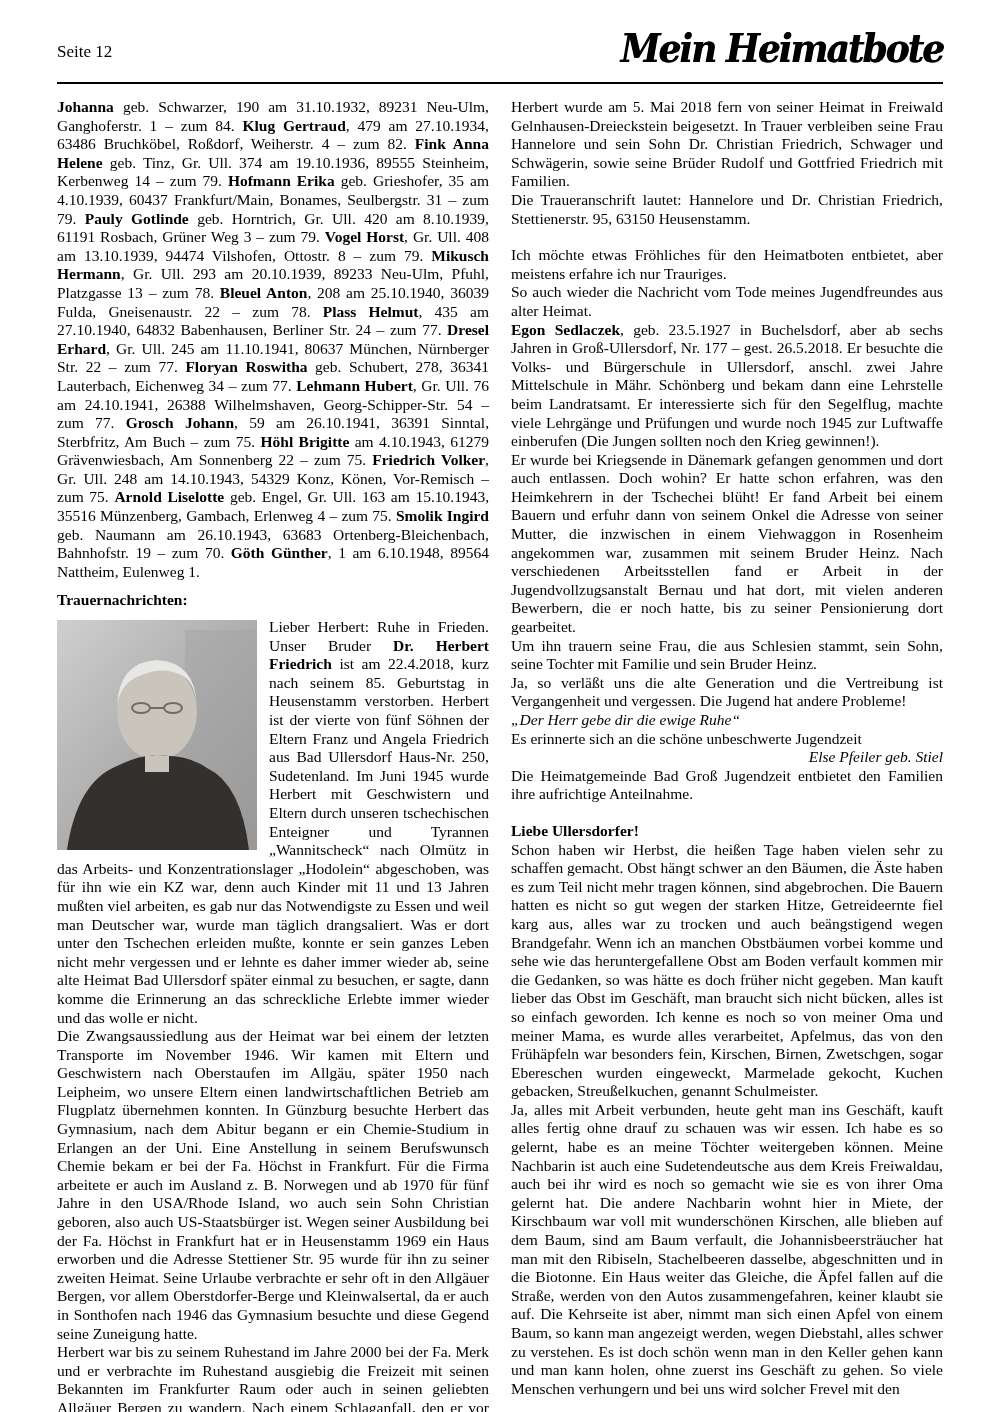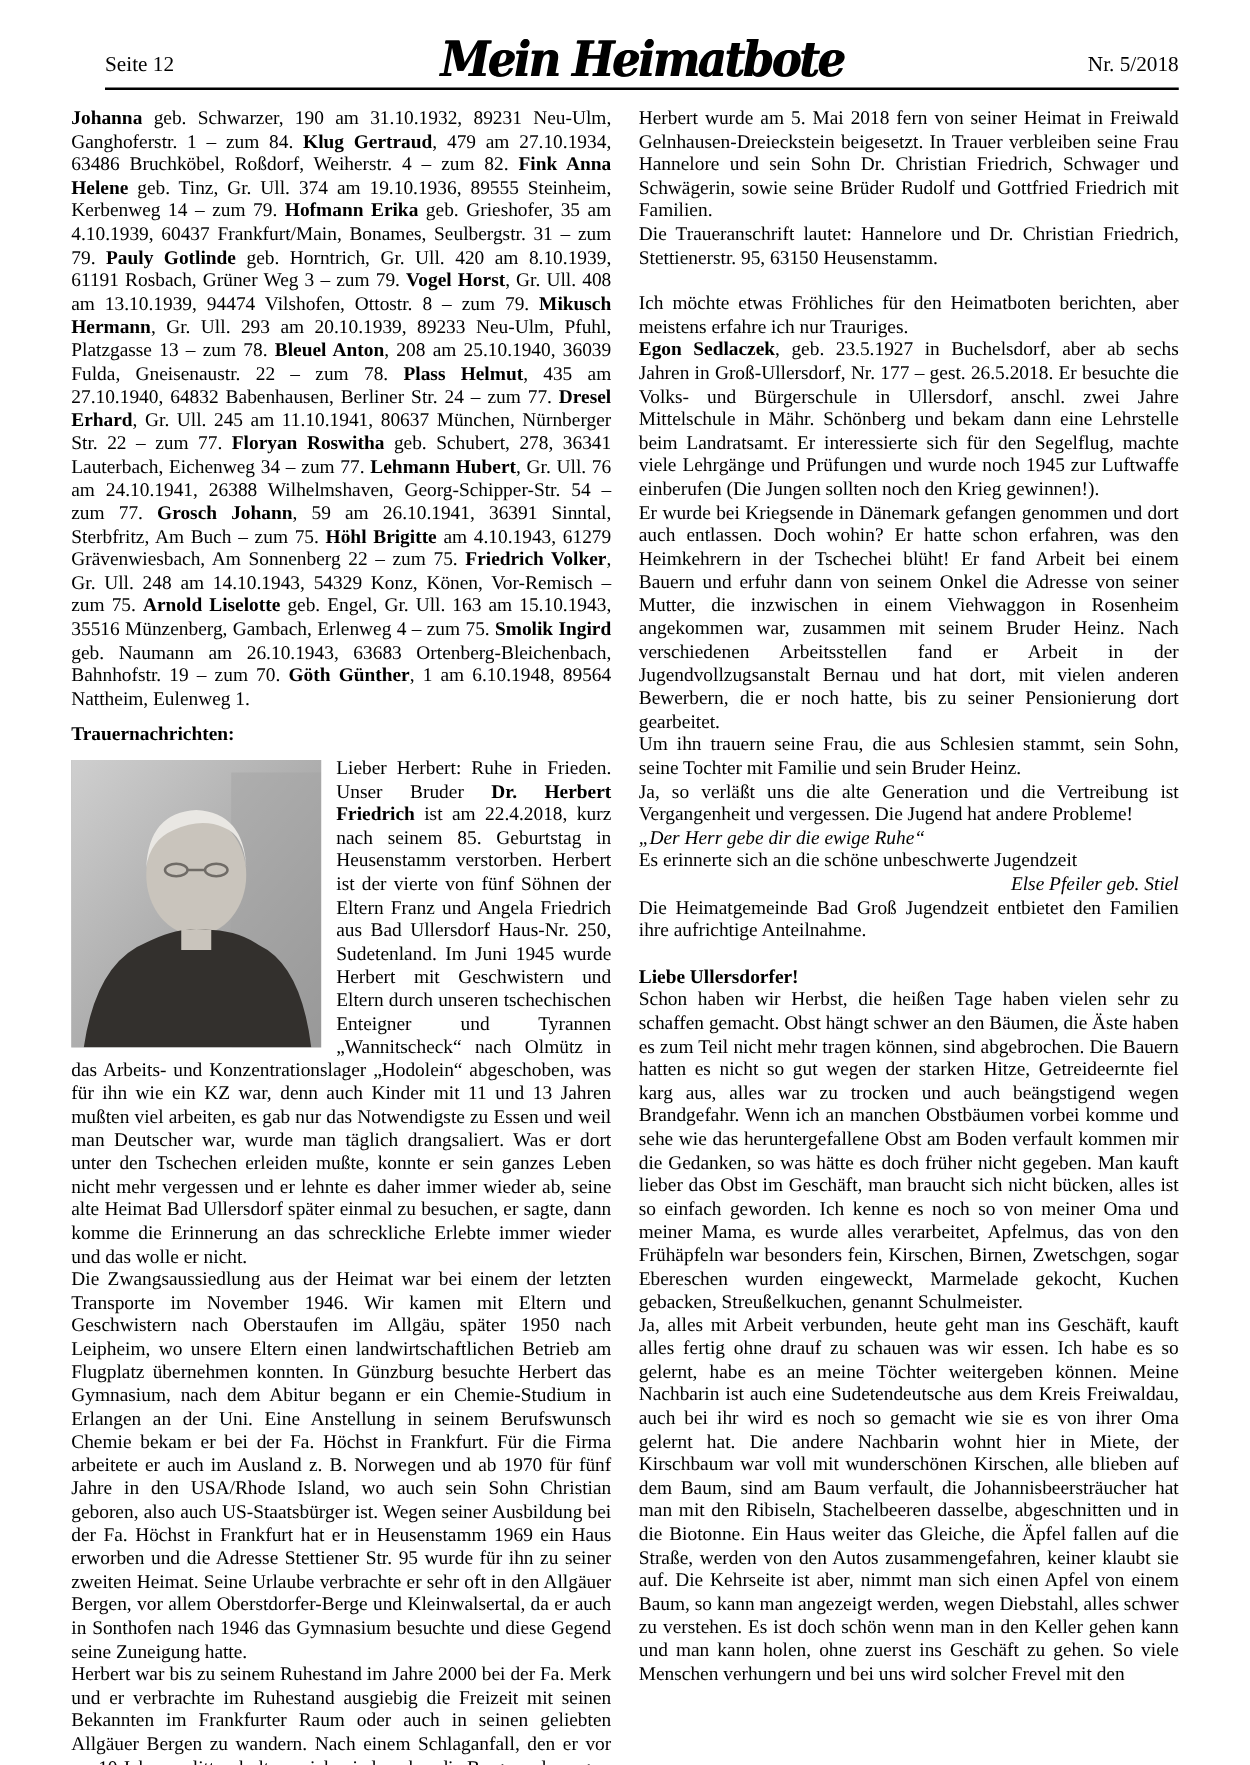--- a/index.html
+++ b/index.html
@@ -11,22 +11,21 @@
     color:#000000;
     font-family:"Liberation Serif","DejaVu Serif",serif;
     box-sizing:border-box;
     padding:30px 57px 20px 57px;
     overflow:hidden;
   }
   
   .header {
     display:flex; align-items:flex-end; 
     border-bottom:2px solid #000;
-    padding-bottom:4px;
-    margin-left:27px;
+    padding-bottom:16px;
   }
   .edge-label { font-size:17px; line-height:1; padding-bottom:6px; }
   .edge-label.left  { flex:1; text-align:left; }
   .edge-label.right { flex:1; text-align:right; }
   .masthead {
     font-family:"DejaVu Serif","Liberation Serif",serif;
     font-weight:bold; font-style:italic;
     font-size:36px; line-height:1;
     letter-spacing:-2px;
     transform:scaleY(1.08);
@@ -66,21 +65,20 @@
   .photo svg { display:block; }
 </style>
 </head>
 <body>
 
 <div class="page">
 
   <header class="header">
     <span class="edge-label left">Seite 12</span>
     <span class="masthead">Mein Heimatbote</span>
-    <span class="edge-label right">Nr. 5/2018</span>
   </header>
 
   <main class="columns">
 
     <section class="col">
       <div>
           <p class="para"><span class="b">Johanna</span><span> geb. Schwarzer, 190 am 31.10.1932, 89231 Neu-Ulm, Ganghoferstr. 1 – zum 84. </span><span class="b">Klug Gertraud</span><span>, 479 am 27.10.1934, 63486 Bruchköbel, Roßdorf, Weiherstr. 4 – zum 82. </span><span class="b">Fink Anna Helene</span><span> geb. Tinz, Gr. Ull. 374 am 19.10.1936, 89555 Steinheim, Kerbenweg 14 – zum 79. </span><span class="b">Hofmann Erika</span><span> geb. Grieshofer, 35 am 4.10.1939, 60437 Frankfurt/Main, Bonames, Seulbergstr. 31 – zum 79. </span><span class="b">Pauly Gotlinde</span><span> geb. Horntrich, Gr. Ull. 420 am 8.10.1939, 61191 Rosbach, Grüner Weg 3 – zum 79. </span><span class="b">Vogel Horst</span><span>, Gr. Ull. 408 am 13.10.1939, 94474 Vilshofen, Ottostr. 8 – zum 79. </span><span class="b">Mikusch Hermann</span><span>, Gr. Ull. 293 am 20.10.1939, 89233 Neu-Ulm, Pfuhl, Platzgasse 13 – zum 78. </span><span class="b">Bleuel Anton</span><span>, 208 am 25.10.1940, 36039 Fulda, Gneisenaustr. 22 – zum 78. </span><span class="b">Plass Helmut</span><span>, 435 am 27.10.1940, 64832 Babenhausen, Berliner Str. 24 – zum 77. </span><span class="b">Dresel Erhard</span><span>, Gr. Ull. 245 am 11.10.1941, 80637 München, Nürnberger Str. 22 – zum 77. </span><span class="b">Floryan Roswitha</span><span> geb. Schubert, 278, 36341 Lauterbach, Eichenweg 34 – zum 77. </span><span class="b">Lehmann Hubert</span><span>, Gr. Ull. 76 am 24.10.1941, 26388 Wilhelmshaven, Georg-Schipper-Str. 54 – zum 77. </span><span class="b">Grosch Johann</span><span>, 59 am 26.10.1941, 36391 Sinntal, Sterbfritz, Am Buch – zum 75. </span><span class="b">Höhl Brigitte</span><span> am 4.10.1943, 61279 Grävenwiesbach, Am Sonnenberg 22 – zum 75. </span><span class="b">Friedrich Volker</span><span>, Gr. Ull. 248 am 14.10.1943, 54329 Konz, Könen, Vor-Remisch – zum 75. </span><span class="b">Arnold Liselotte</span><span> geb. Engel, Gr. Ull. 163 am 15.10.1943, 35516 Münzenberg, Gambach, Erlenweg 4 – zum 75. </span><span class="b">Smolik Ingird</span><span> geb. Naumann am 26.10.1943, 63683 Ortenberg-Bleichenbach, Bahnhofstr. 19 – zum 70. </span><span class="b">Göth Günther</span><span>, 1 am 6.10.1948, 89564 Nattheim, Eulenweg 1.</span></p>
         </div>
 
       <h2 class="section-heading">Trauernachrichten:</h2>
@@ -107,21 +105,22 @@
         </figure>
       <p class="para"><span>Lieber Herbert: Ruhe in Frieden. Unser Bruder </span><span class="b">Dr. Herbert Friedrich</span><span> ist am 22.4.2018, kurz nach seinem 85. Geburtstag in Heusenstamm verstorben. Herbert ist der vierte von fünf Söhnen der Eltern Franz und Angela Friedrich aus Bad Ullersdorf Haus-Nr. 250, Sudetenland. Im Juni 1945 wurde Herbert mit Geschwistern und Eltern durch unseren tschechischen Enteigner und Tyrannen „Wannitscheck“ nach Olmütz in das Arbeits- und Konzentrationslager „Hodolein“ abgeschoben, was für ihn wie ein KZ war, denn auch Kinder mit 11 und 13 Jahren mußten viel arbeiten, es gab nur das Notwendigste zu Essen und weil man Deutscher war, wurde man täglich drangsaliert. Was er dort unter den Tschechen erleiden mußte, konnte er sein ganzes Leben nicht mehr vergessen und er lehnte es daher immer wieder ab, seine alte Heimat Bad Ullersdorf später einmal zu besuchen, er sagte, dann komme die Erinnerung an das schreckliche Erlebte immer wieder und das wolle er nicht.</span></p>
           <p class="para"><span>Die Zwangsaussiedlung aus der Heimat war bei einem der letzten Transporte im November 1946. Wir kamen mit Eltern und Geschwistern nach Oberstaufen im Allgäu, später 1950 nach Leipheim, wo unsere Eltern einen landwirtschaftlichen Betrieb am Flugplatz übernehmen konnten. In Günzburg besuchte Herbert das Gymnasium, nach dem Abitur begann er ein Chemie-Studium in Erlangen an der Uni. Eine Anstellung in seinem Berufswunsch Chemie bekam er bei der Fa. Höchst in Frankfurt. Für die Firma arbeitete er auch im Ausland z. B. Norwegen und ab 1970 für fünf Jahre in den USA/Rhode Island, wo auch sein Sohn Christian geboren, also auch US-Staatsbürger ist. Wegen seiner Ausbildung bei der Fa. Höchst in Frankfurt hat er in Heusenstamm 1969 ein Haus erworben und die Adresse Stettiener Str. 95 wurde für ihn zu seiner zweiten Heimat. Seine Urlaube verbrachte er sehr oft in den Allgäuer Bergen, vor allem Oberstdorfer-Berge und Kleinwalsertal, da er auch in Sonthofen nach 1946 das Gymnasium besuchte und diese Gegend seine Zuneigung hatte.</span></p>
           <p class="para"><span>Herbert war bis zu seinem Ruhestand im Jahre 2000 bei der Fa. Merk und er verbrachte im Ruhestand ausgiebig die Freizeit mit seinen Bekannten im Frankfurter Raum oder auch in seinen geliebten Allgäuer Bergen zu wandern. Nach einem Schlaganfall, den er vor ca. 10 Jahren erlitt, erholte er sich wieder, aber die Bergwanderungen</span></p>
         </div>
     </section>
 
     <section class="col">
         <p class="para"><span>Herbert wurde am 5. Mai 2018 fern von seiner Heimat in Freiwald Gelnhausen-Dreieckstein beigesetzt. In Trauer verbleiben seine Frau Hannelore und sein Sohn Dr. Christian Friedrich, Schwager und Schwägerin, sowie seine Brüder Rudolf und Gottfried Friedrich mit Familien.</span></p>
         <p class="para"><span>Die Traueranschrift lautet: Hannelore und Dr. Christian Friedrich, Stettienerstr. 95, 63150 Heusenstamm.</span></p>
-        <p class="para gap-before"><span>Ich möchte etwas Fröhliches für den Heimatboten berichten, aber meistens erfahre ich nur Trauriges.</span></p>
+        <p class="para gap-before"><span>Ich möchte etwas Fröhliches für den Heimatboten entbietet, aber meistens erfahre ich nur Trauriges.</span></p>
+        <p class="para"><span>So auch wieder die Nachricht vom Tode meines Jugendfreundes aus alter Heimat.</span></p>
         <p class="para"><span class="b">Egon Sedlaczek</span><span>, geb. 23.5.1927 in Buchelsdorf, aber ab sechs Jahren in Groß-Ullersdorf, Nr. 177 – gest. 26.5.2018. Er besuchte die Volks- und Bürgerschule in Ullersdorf, anschl. zwei Jahre Mittelschule in Mähr. Schönberg und bekam dann eine Lehrstelle beim Landratsamt. Er interessierte sich für den Segelflug, machte viele Lehrgänge und Prüfungen und wurde noch 1945 zur Luftwaffe einberufen (Die Jungen sollten noch den Krieg gewinnen!).</span></p>
         <p class="para"><span>Er wurde bei Kriegsende in Dänemark gefangen genommen und dort auch entlassen. Doch wohin? Er hatte schon erfahren, was den Heimkehrern in der Tschechei blüht! Er fand Arbeit bei einem Bauern und erfuhr dann von seinem Onkel die Adresse von seiner Mutter, die inzwischen in einem Viehwaggon in Rosenheim angekommen war, zusammen mit seinem Bruder Heinz. Nach verschiedenen Arbeitsstellen fand er Arbeit in der Jugendvollzugsanstalt Bernau und hat dort, mit vielen anderen Bewerbern, die er noch hatte, bis zu seiner Pensionierung dort gearbeitet.</span></p>
         <p class="para"><span>Um ihn trauern seine Frau, die aus Schlesien stammt, sein Sohn, seine Tochter mit Familie und sein Bruder Heinz.</span></p>
         <p class="para"><span>Ja, so verläßt uns die alte Generation und die Vertreibung ist Vergangenheit und vergessen. Die Jugend hat andere Probleme!</span></p>
         <p class="para"><span class="i">„Der Herr gebe dir die ewige Ruhe“</span></p>
         <p class="para"><span>Es erinnerte sich an die schöne unbeschwerte Jugendzeit</span></p>
         <p class="para right"><span class="i">Else Pfeiler geb. Stiel</span></p>
         <p class="para"><span>Die Heimatgemeinde Bad Groß Jugendzeit entbietet den Familien ihre aufrichtige Anteilnahme.</span></p>
         <p class="para heading gap-before"><span class="b">Liebe Ullersdorfer!</span></p>
         <p class="para"><span>Schon haben wir Herbst, die heißen Tage haben vielen sehr zu schaffen gemacht. Obst hängt schwer an den Bäumen, die Äste haben es zum Teil nicht mehr tragen können, sind abgebrochen. Die Bauern hatten es nicht so gut wegen der starken Hitze, Getreideernte fiel karg aus, alles war zu trocken und auch beängstigend wegen Brandgefahr. Wenn ich an manchen Obstbäumen vorbei komme und sehe wie das heruntergefallene Obst am Boden verfault kommen mir die Gedanken, so was hätte es doch früher nicht gegeben. Man kauft lieber das Obst im Geschäft, man braucht sich nicht bücken, alles ist so einfach geworden. Ich kenne es noch so von meiner Oma und meiner Mama, es wurde alles verarbeitet, Apfelmus, das von den Frühäpfeln war besonders fein, Kirschen, Birnen, Zwetschgen, sogar Ebereschen wurden eingeweckt, Marmelade gekocht, Kuchen gebacken, Streußelkuchen, genannt Schulmeister.</span></p>

